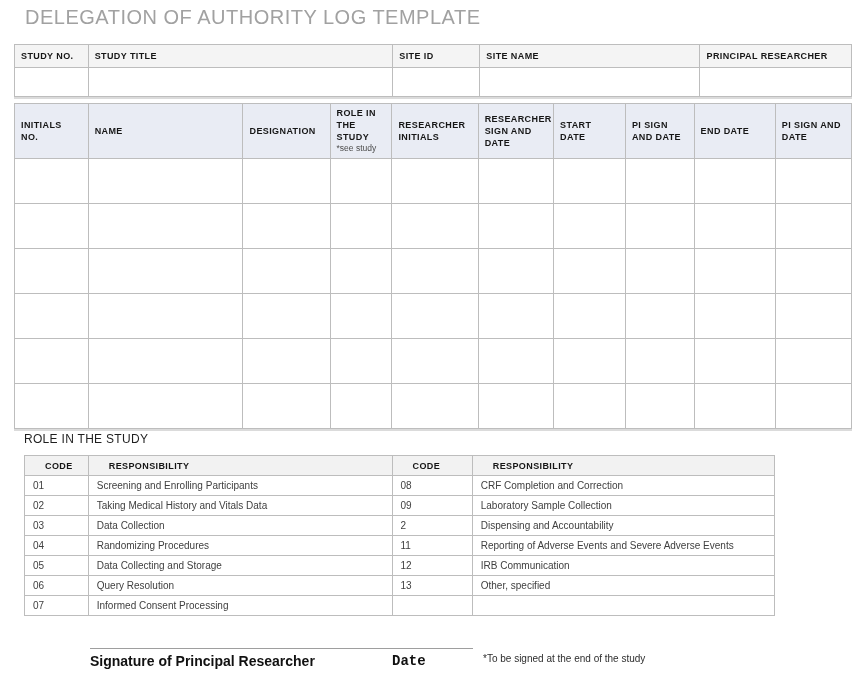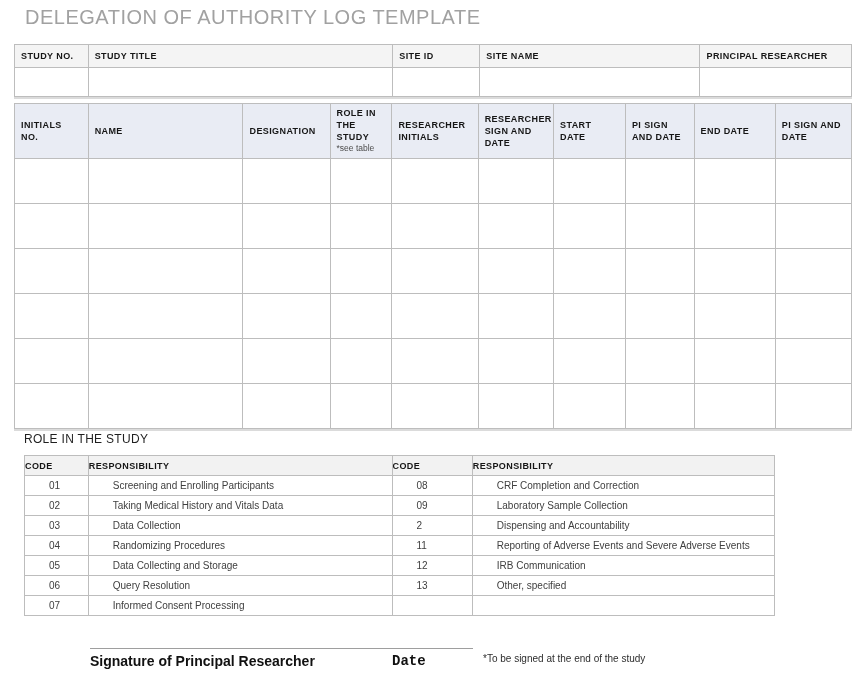--- a/index.html
+++ b/index.html
@@ -40,23 +40,23 @@
   .log-table td{height:38px;padding:3px 6px;background:#ffffff;}
   .role-note{font-weight:normal;letter-spacing:0;color:#4d4d4d;font-size:8.5px;}
   
   .role-heading{
     position:absolute;top:432px;left:24px;
     font-size:12px;letter-spacing:.3px;color:#1f1f1f;
   }
   .code-table{
     position:absolute;top:455px;left:24px;width:751px;
   }
-  .code-table th{height:13px;background:#f2f2f2;padding:3px 0;}
+  .code-table th{height:13px;background:#f2f2f2;padding:3px 20px;}
   .code-table td{
-    height:13px;padding:3px 24px;
+    height:13px;padding:3px 8px;
     font-size:10px;color:#404040;background:#ffffff;
   }
   
   .sig-line{
     position:absolute;top:648px;left:90px;width:383px;height:0;
     border-top:1px solid #9e9e9e;
   }
   .sig-label,.date-label{
     position:absolute;top:653px;
     font-size:14px;font-weight:bold;color:#111;white-space:nowrap;
@@ -112,21 +112,21 @@
     <col style="width:9.7%">
       <col style="width:9.1%">
   </colgroup>
   <tbody>
       <tr>
     <th>INITIALS NO.</th>
     <th>NAME</th>
     <th>DESIGNATION</th>
     <th>
       <div>ROLE IN THE STUDY</div>
-      <div class="role-note">*see table</div>
+      <div class="role-note">*see study</div>
     </th>
     <th>RESEARCHER INITIALS</th>
     <th>RESEARCHER SIGN AND DATE</th>
     <th>START DATE</th>
     <th>PI SIGN AND DATE</th>
     <th>END DATE</th>
     <th>PI SIGN AND DATE</th>
   </tr>
   <tr>
     <td></td>

